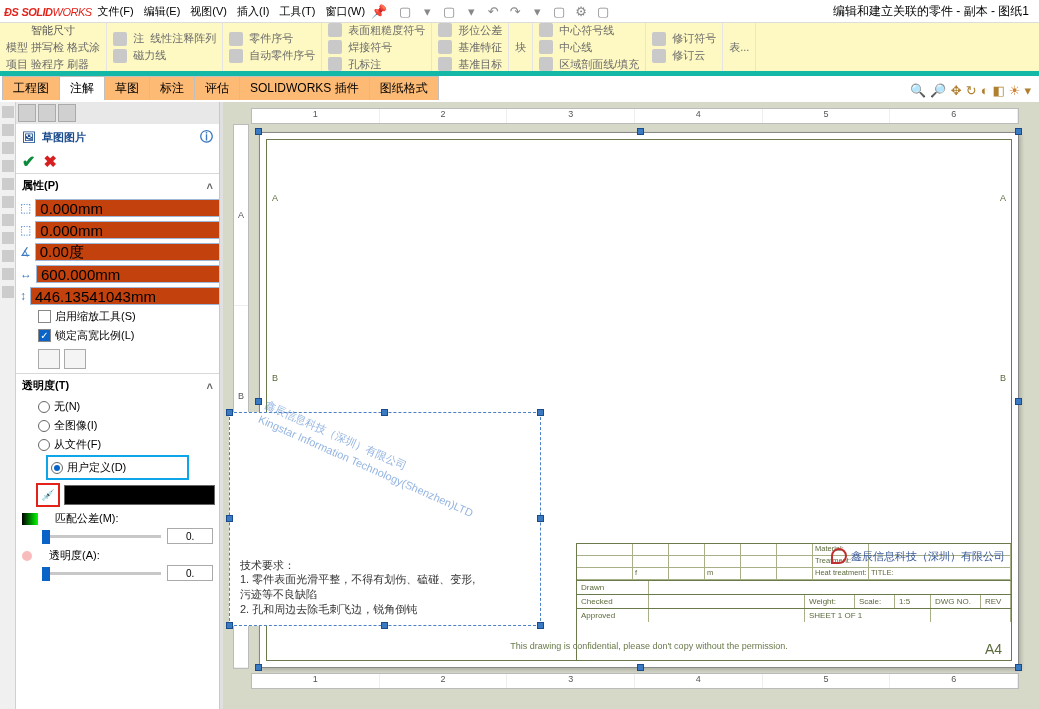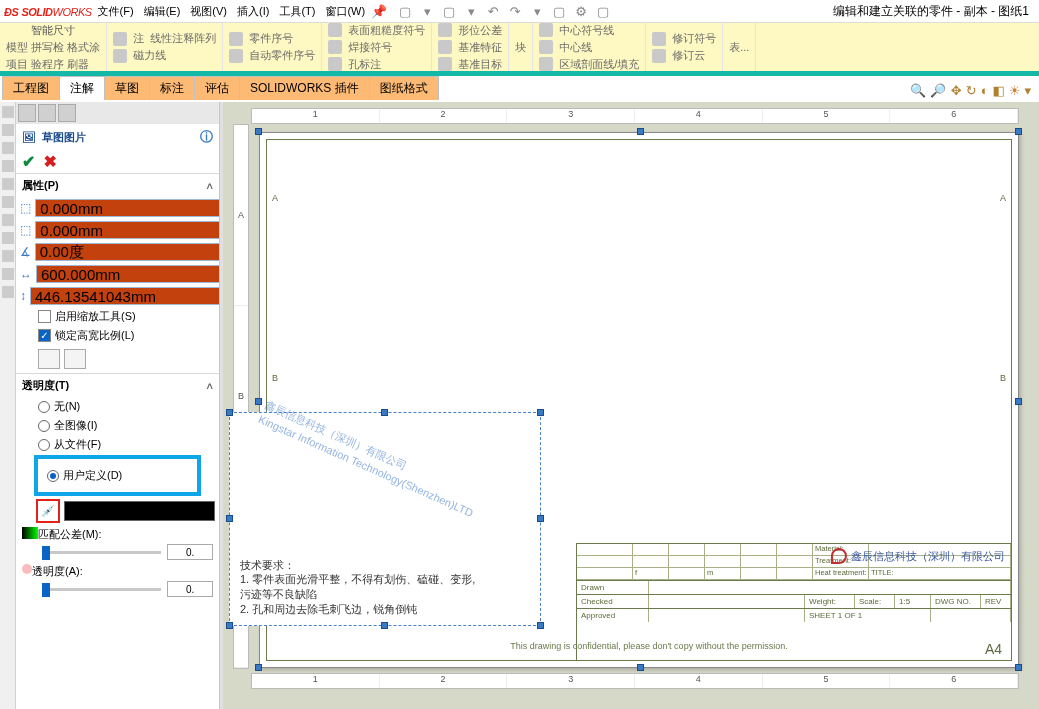--- a/index.html
+++ b/index.html
@@ -40,26 +40,26 @@
 .spin{width:14px;display:flex;flex-direction:column}
 .spin b{height:9px;border:1px solid #aaa;background:#eee;font-size:7px;text-align:center;line-height:7px}
 .chk-row{display:flex;align-items:center;gap:4px;padding:2px 22px}
 .chk{width:13px;height:13px;border:1px solid #888;display:inline-flex;align-items:center;justify-content:center;font-size:10px;color:#fff}
 .chk.checked{background:#0a64c8}
 .small-btns{display:flex;gap:4px;padding:4px 22px}
 .sb{width:22px;height:20px;border:1px solid #aaa;background:#f4f4f4}
 .radio-row{display:flex;align-items:center;gap:4px;padding:2px 22px}
 .radio{width:12px;height:12px;border:1px solid #666;border-radius:50%;display:inline-flex;align-items:center;justify-content:center}
 .radio.sel::after{content:"";width:6px;height:6px;background:#0a64c8;border-radius:50%}
-.red-box{border:4px solid #0ea5e9;padding:7px;margin:1px 18px}
+.red-box{border:2px solid #0ea5e9;padding:1px;margin:1px 30px}
 .red-box-dropper{border:2px solid #e2231a;width:24px;height:24px;margin-left:0;display:inline-flex;align-items:center;justify-content:center}
 .black-swatch{flex:1;height:20px;background:#000;border:1px solid #666}
 .dropper-row{display:flex;align-items:center;gap:4px;padding:2px 4px 2px 20px}
 .slider-row{padding:2px 6px}
-.slider-label{display:flex;align-items:flex-start;gap:0;font-size:11px;margin-bottom:2px}
+.slider-label{display:flex;align-items:center;gap:17px;font-size:11px;margin-bottom:2px}
 .sl-icon{width:16px;height:12px}
 .sl-green{background:linear-gradient(90deg,#000,#0f0)}
 .sl-red{width:10px;height:10px;background:#f9bcbc;border-radius:50%}
 .slider-ctrl{display:flex;align-items:center;gap:6px;padding-left:20px}
 .track{flex:1;height:3px;background:#c8c8c8;position:relative}
 .thumb{position:absolute;width:8px;height:14px;background:#0a64c8;top:-5px}
 .sval{width:46px;height:16px;border:1px solid #aaa;font-size:10px;text-align:right;padding:0 18px}
 .canvas-wrap{flex:1;background:#d6d8c8;position:relative;overflow:hidden}
 .rulers-h{position:absolute;top:6px;left:28px;right:20px;height:16px;background:#fff;border:1px solid #bbb;display:flex}
 .rulers-h span{flex:1;text-align:center;font-size:9px;color:#555;border-right:1px solid #eee}

